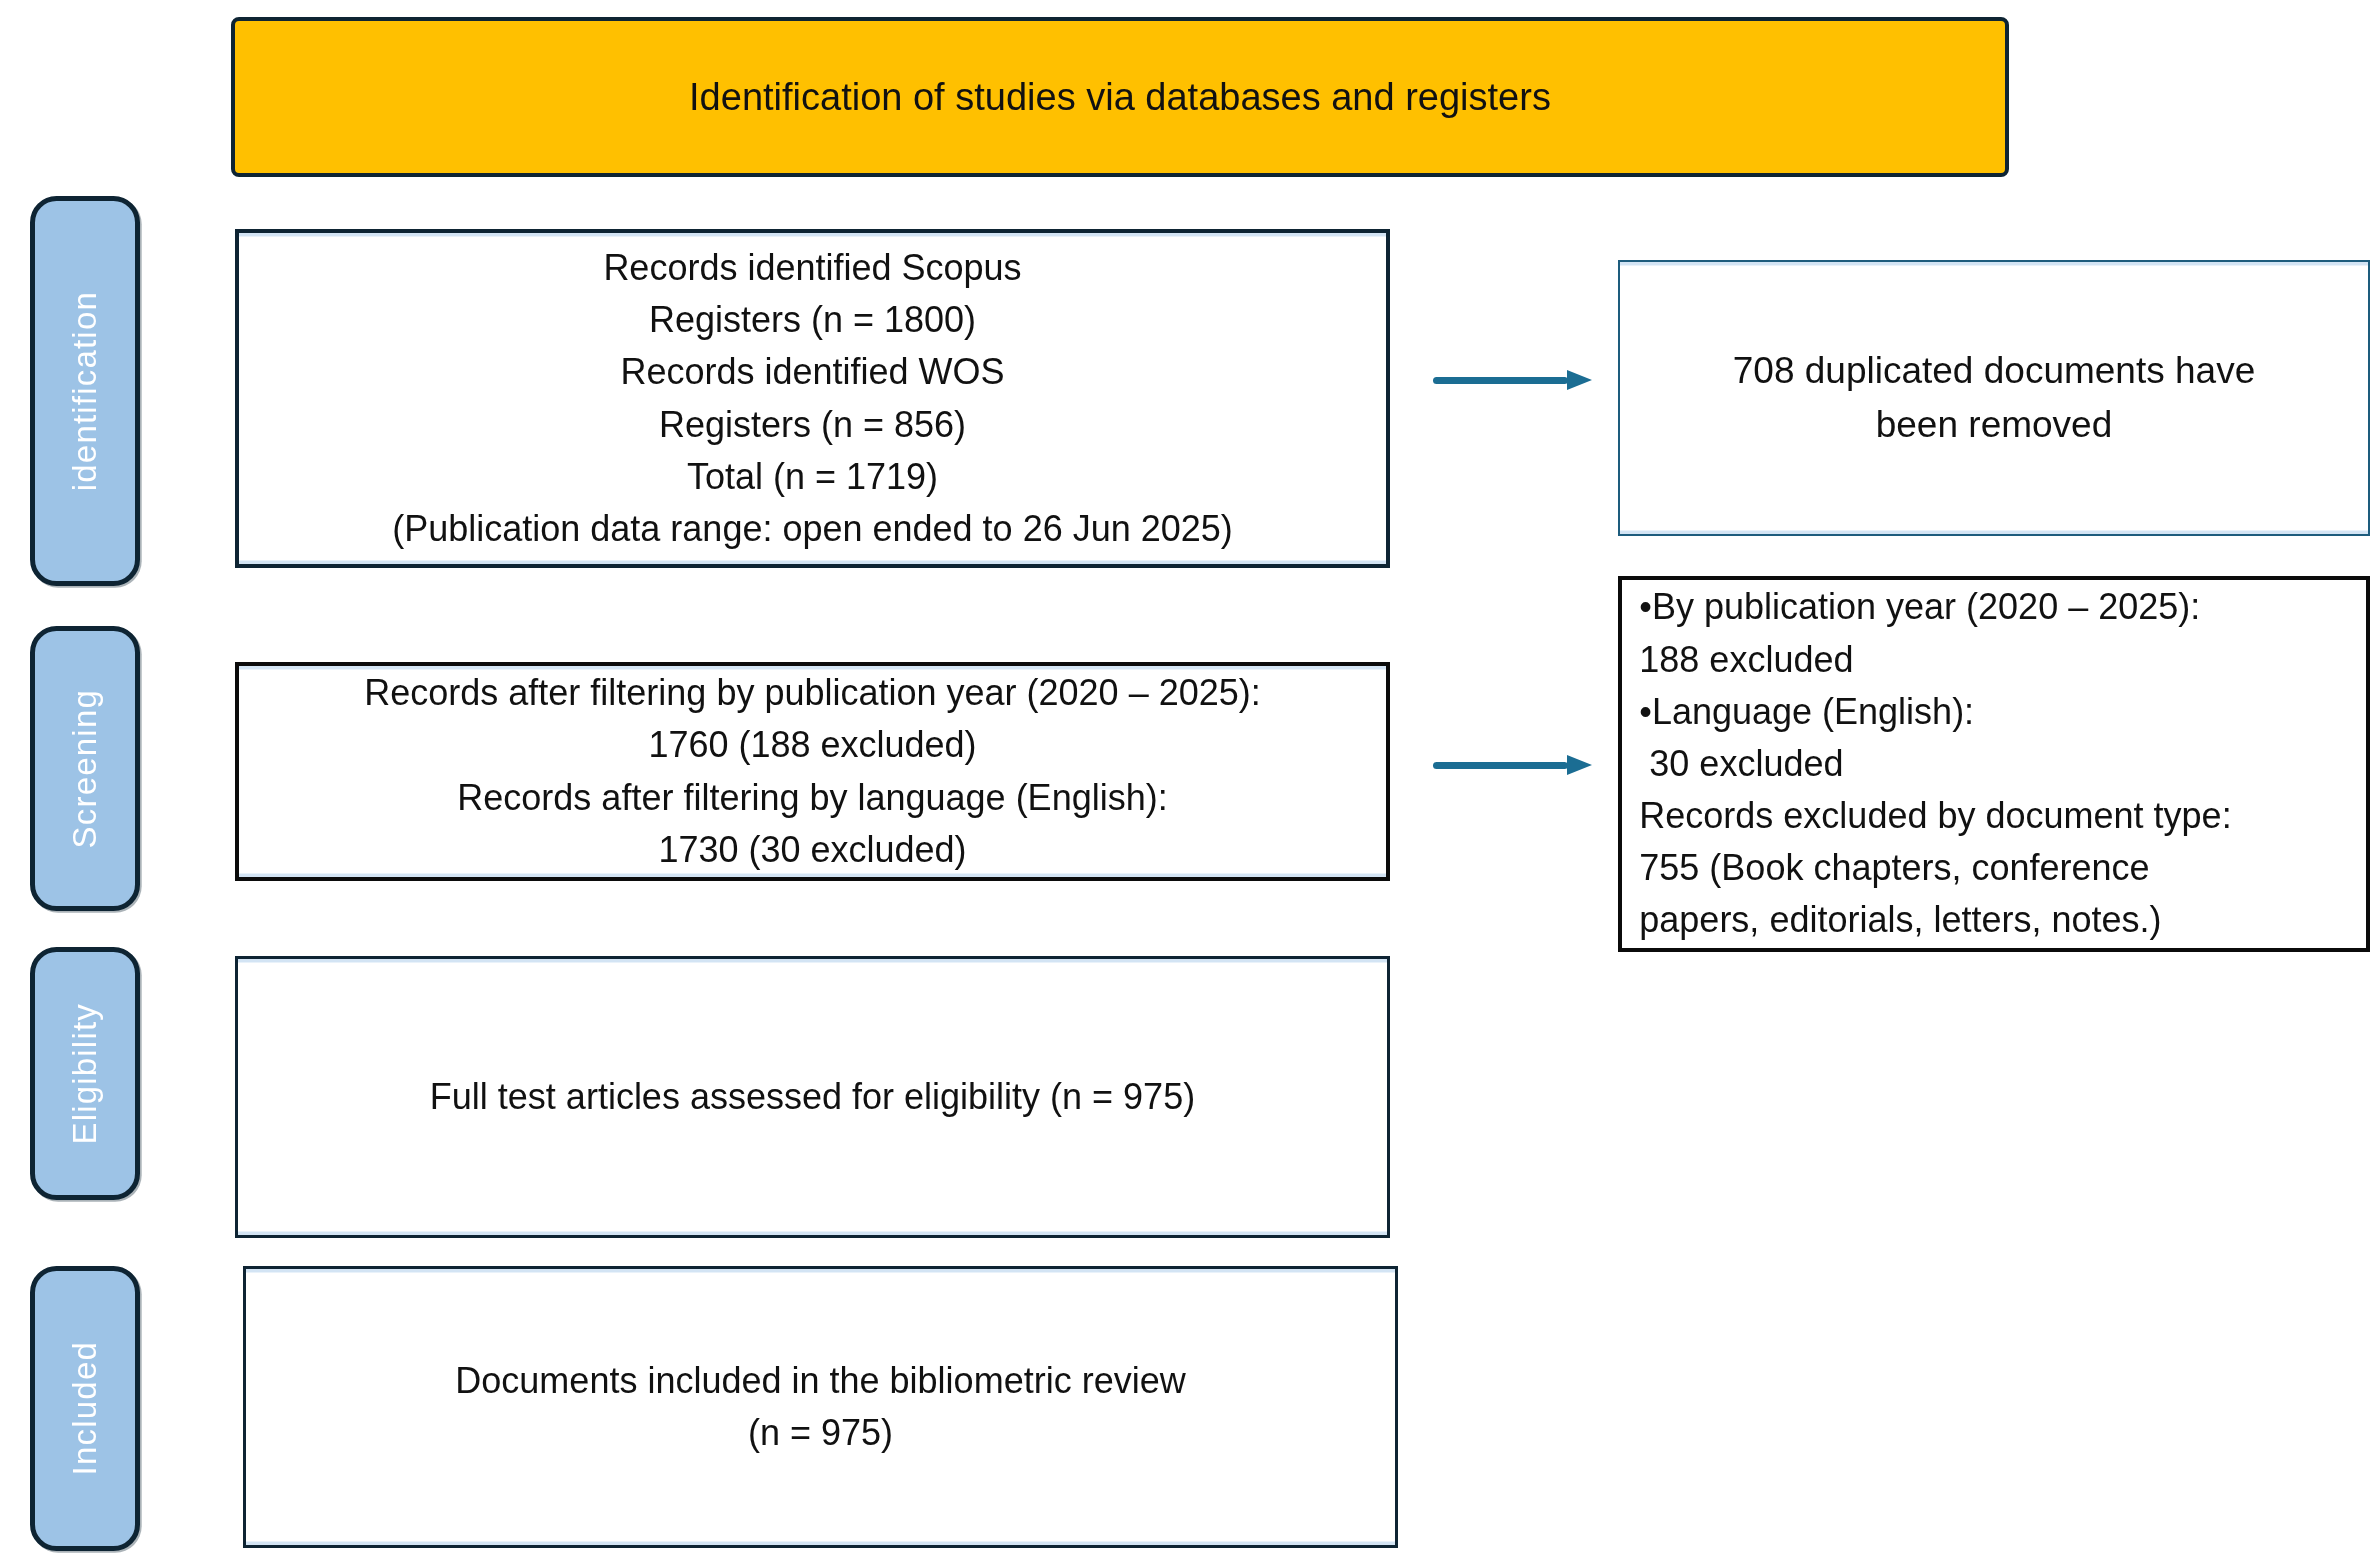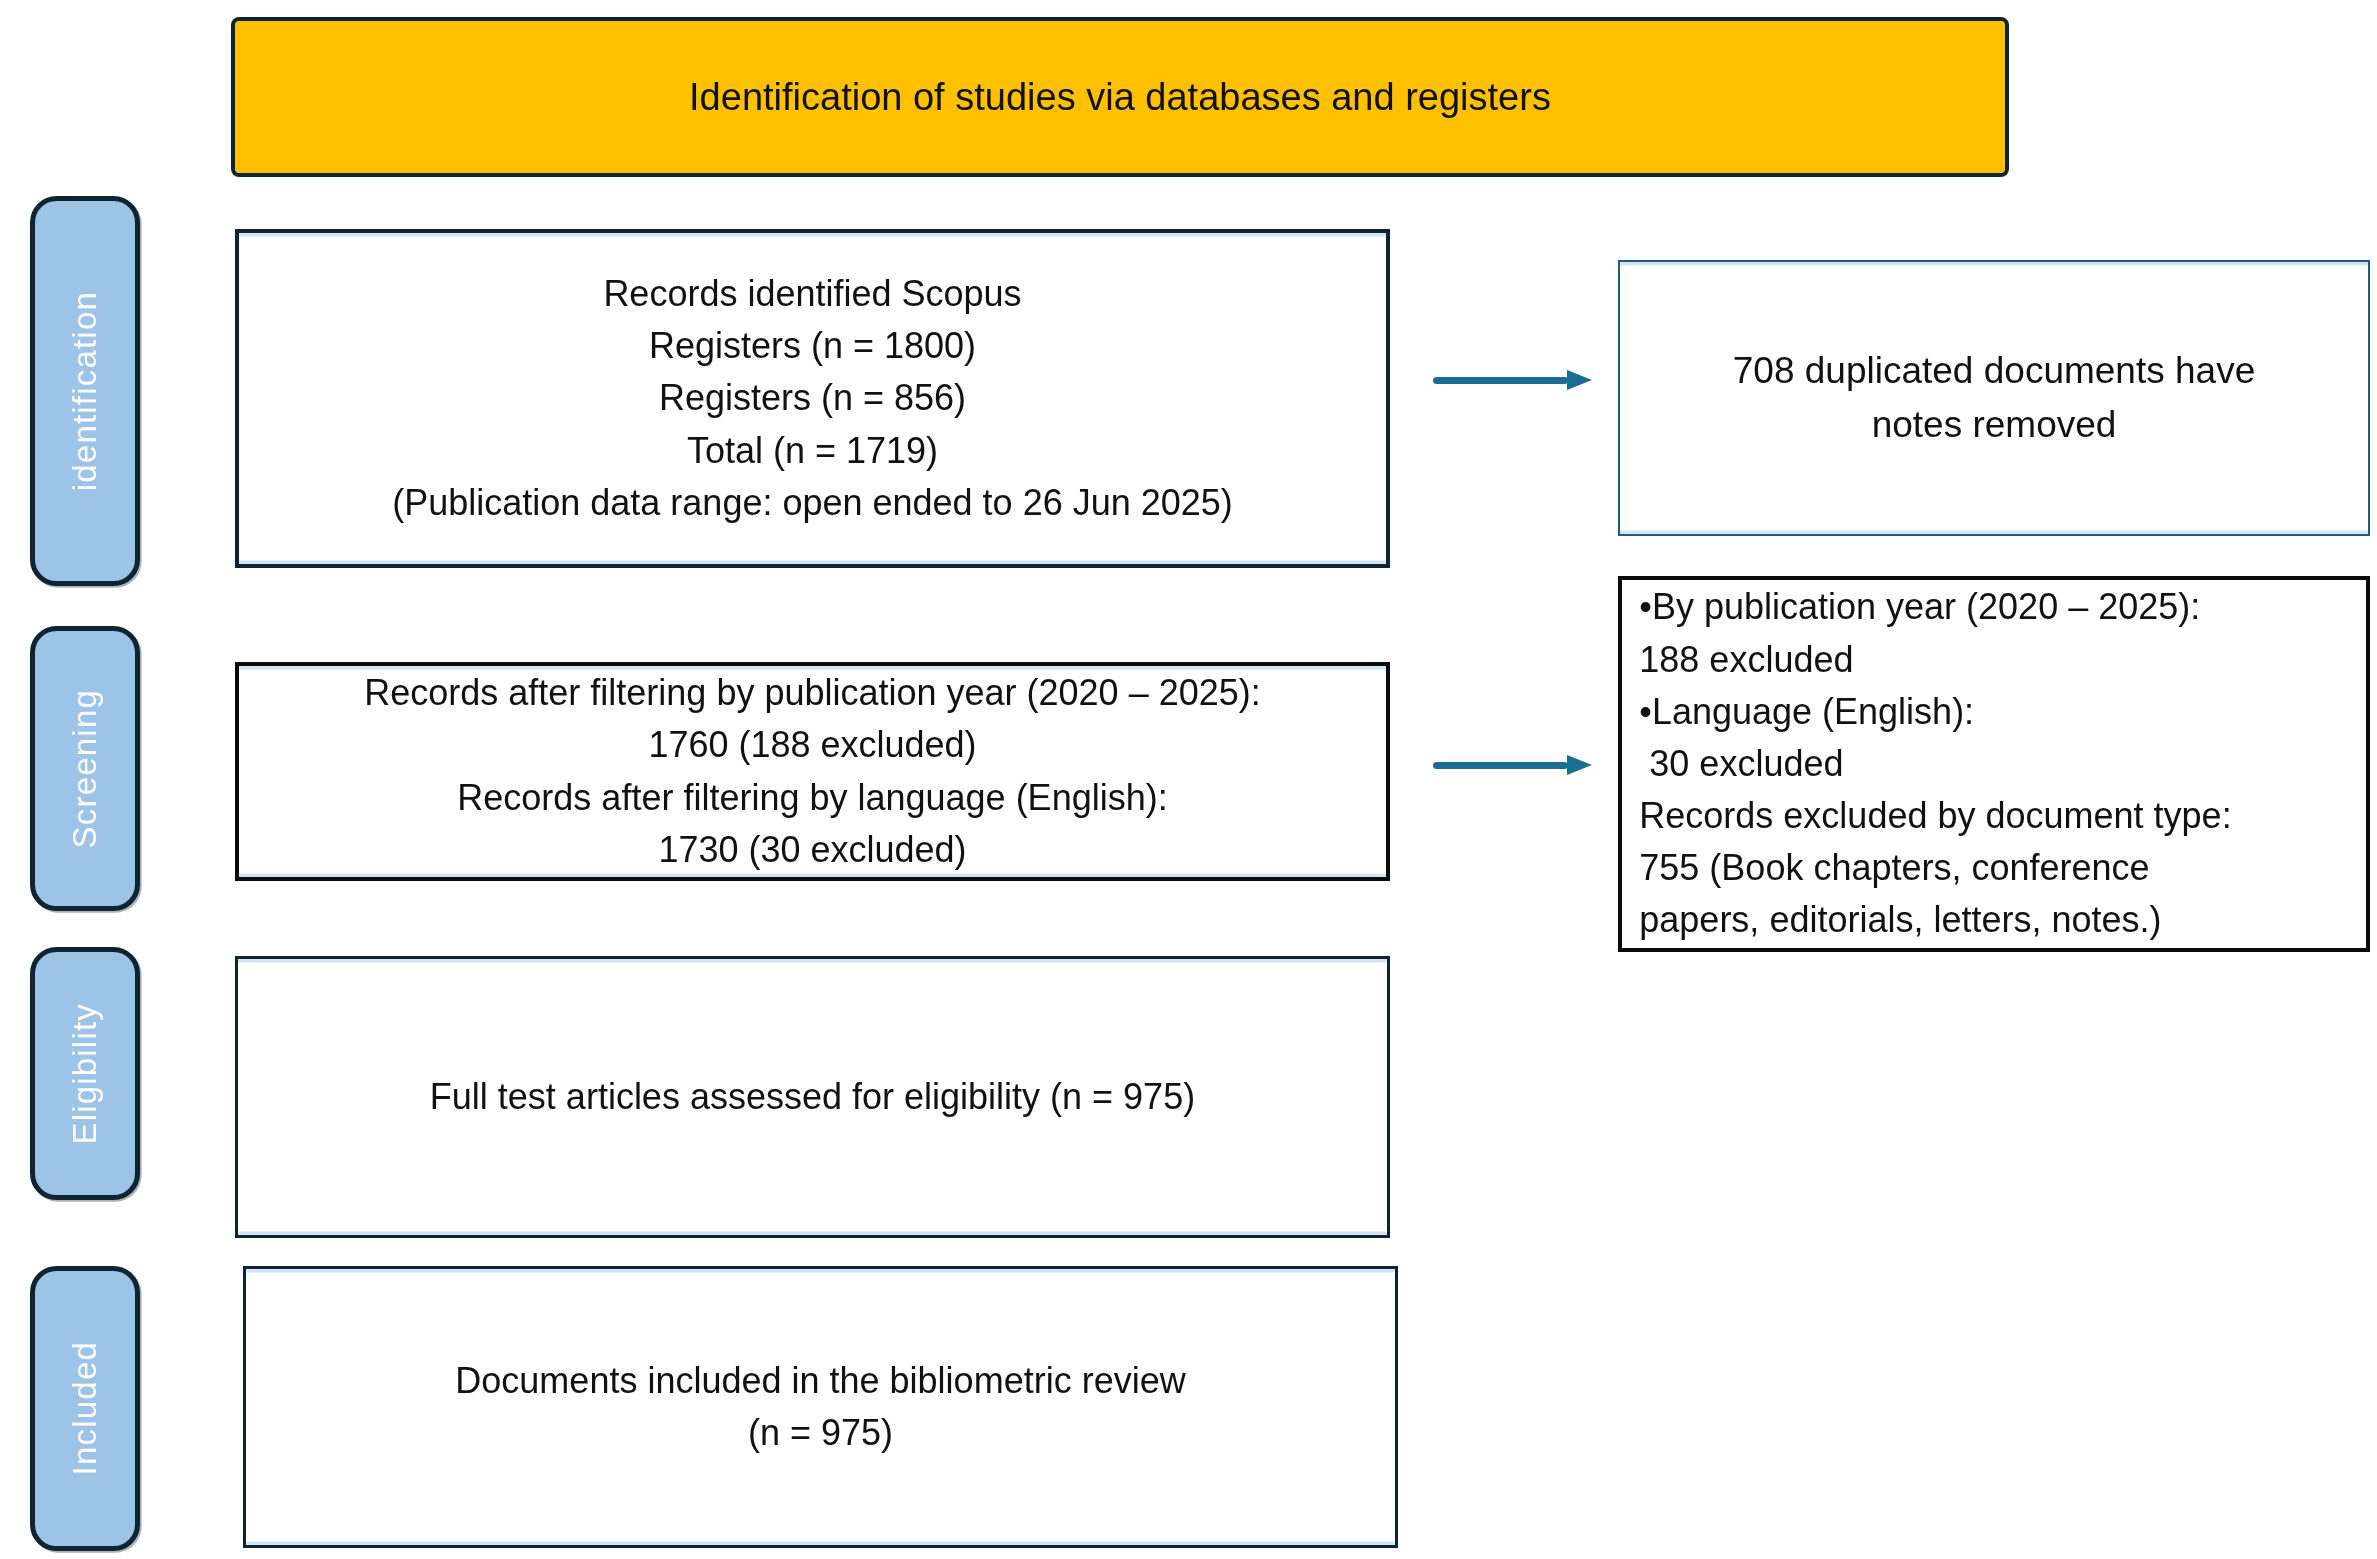--- a/index.html
+++ b/index.html
@@ -118,20 +118,21 @@
   <div class="stage" id="stage-eligibility">
     <span class="stage-label">Eligibility</span>
   </div>
   <div class="stage" id="stage-included">
     <span class="stage-label">Included</span>
   </div>
 
   <div class="box" id="box-identification">
     <span class="line">Records identified Scopus</span>
     <span class="line">Registers (n = 1800)</span>
+    <span class="line">Records identified WOS</span>
     <span class="line">Registers (n = 856)</span>
     <span class="line">Total (n = 1719)</span>
     <span class="line">(Publication data range: open ended to 26 Jun 2025)</span>
   </div>
 
   <div class="box" id="box-screening">
     <span class="line">Records after filtering by publication year (2020 – 2025):</span>
     <span class="line">1760 (188 excluded)</span>
     <span class="line">Records after filtering by language (English):</span>
     <span class="line">1730 (30 excluded)</span>
@@ -141,21 +142,21 @@
     <span class="line">Full test articles assessed for eligibility (n = 975)</span>
   </div>
 
   <div class="box" id="box-included">
     <span class="line">Documents included in the bibliometric review</span>
     <span class="line">(n = 975)</span>
   </div>
 
   <div class="box" id="box-duplicates">
     <span class="line">708 duplicated documents have</span>
-    <span class="line">notes removed</span>
+    <span class="line">been removed</span>
   </div>
 
   <div class="box" id="box-exclusions">
     <span class="line">•By publication year (2020 – 2025):</span>
     <span class="line">188 excluded</span>
     <span class="line">•Language (English):</span>
     <span class="line"> 30 excluded</span>
     <span class="line">Records excluded by document type:</span>
     <span class="line">755 (Book chapters, conference</span>
     <span class="line">papers, editorials, letters, notes.)</span>

